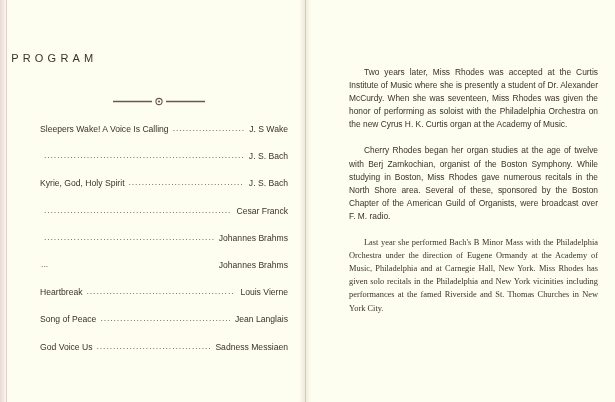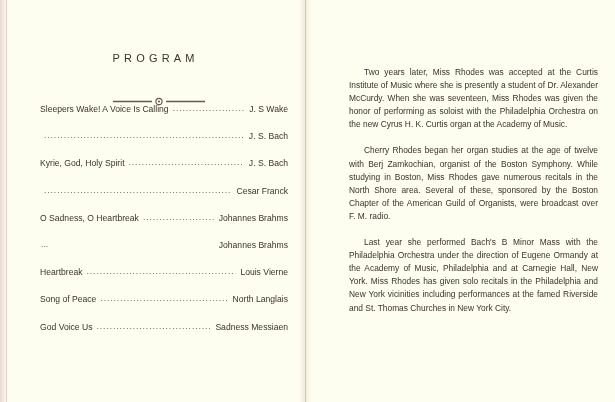--- a/index.html
+++ b/index.html
@@ -67,39 +67,39 @@
     top: 0;
     width: 293px;
     height: 402px;
   }
 
   .program-title {
     position: absolute;
     left: 0;
     top: 52px;
     width: 293px;
-    text-align: center;
+    text-align: left;
     font-size: 11px;
     letter-spacing: 4.2px;
     text-indent: 4.2px;
     color: #3b3228;
   }
 
   .ornament {
     position: absolute;
     left: 106px;
     top: 92px;
     width: 92px;
     height: 9px;
   }
 
   .program-list {
     position: absolute;
     left: 33px;
-    top: 104px;
+    top: 124px;
     width: 248px;
   }
 
   .program-entry {
     display: flex;
     align-items: baseline;
     font-size: 8.6px;
     line-height: 11px;
     height: 27.2px;
     color: #3b3228;
@@ -140,20 +140,21 @@
     font-size: 8.4px;
     line-height: 13.1px;
     text-align: justify;
     text-indent: 15px;
     margin: 0 0 13px 0;
     color: #3b3228;
     hyphens: manual;
   }
   .bio-par:last-child {
     margin-bottom: 0;
+    font-family: Liberation Serif, serif;
   }
 </style>
 </head>
 <body>
 
 <div id="spread">
 
   <div class="scan-edge-left"></div>
   <div class="scan-edge-left-line"></div>
 
@@ -188,40 +189,39 @@
         <span class="entry-leader">..........................................................................................................</span>
         <span class="entry-composer">J. S. Bach</span>
       </div>
 
       <div class="program-entry">
         <span class="entry-leader">..........................................................................................................</span>
         <span class="entry-composer">Cesar Franck</span>
       </div>
 
       <div class="program-entry">
-        <span class="entry-title">O Sadness, O Heartbreak</span>
         <span class="entry-leader">..........................................................................................................</span>
         <span class="entry-composer">Johannes Brahms</span>
       </div>
 
       <div class="program-entry">
         <span class="entry-leader short">...</span>
         <span class="entry-composer">Johannes Brahms</span>
       </div>
 
       <div class="program-entry">
         <span class="entry-title">Heartbreak</span>
         <span class="entry-leader">..........................................................................................................</span>
         <span class="entry-composer">Louis Vierne</span>
       </div>
 
       <div class="program-entry">
         <span class="entry-title">Song of Peace</span>
         <span class="entry-leader">..........................................................................................................</span>
-        <span class="entry-composer">North Langlais</span>
+        <span class="entry-composer">Jean Langlais</span>
       </div>
 
       <div class="program-entry">
         <span class="entry-title">God Voice Us</span>
         <span class="entry-leader">..........................................................................................................</span>
         <span class="entry-composer">Sadness Messiaen</span>
       </div>
 
     </div>
   </div>

